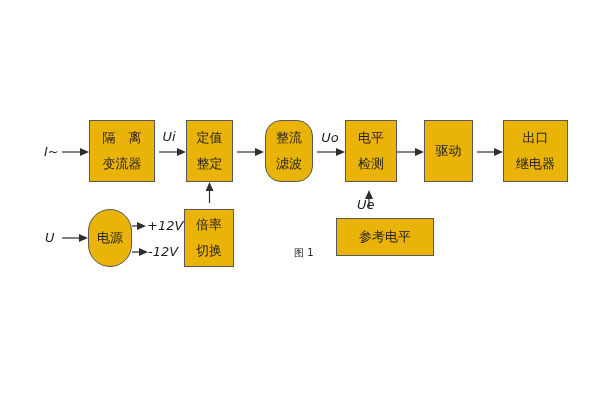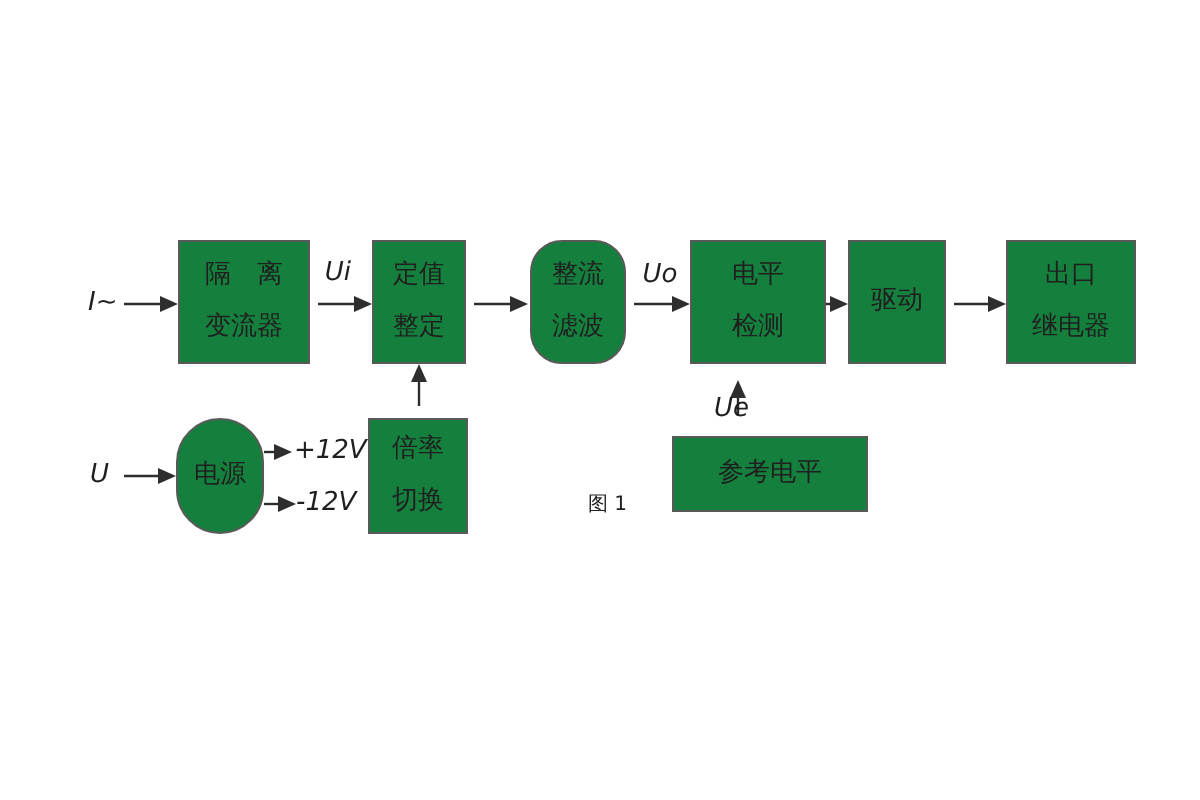--- a/index.html
+++ b/index.html
@@ -21,21 +21,21 @@
     position: absolute;
     left: 0;
     top: 0;
     width: 600px;
     height: 400px;
   }
   .box {
     position: absolute;
     box-sizing: border-box;
     border: 1px solid #595959;
-    background: #15803d;
+    background: #eab308;
     display: flex;
     flex-direction: column;
     align-items: center;
     justify-content: center;
     font-size: 13px;
     line-height: 26px;
     color: #1f1f1f;
     text-align: center;
   }
   .box span {
@@ -93,21 +93,21 @@
   <div class="box" style="left:186px; top:120px; width:47px; height:62px;">
     <span>定值</span>
     <span>整定</span>
   </div>
 
   <div class="box" style="left:265px; top:120px; width:48px; height:62px;border-radius:16px;">
     <span>整流</span>
     <span>滤波</span>
   </div>
 
-  <div class="box" style="left:345px; top:120px; width:68px; height:62px;">
+  <div class="box" style="left:345px; top:120px; width:52px; height:62px;">
     <span>电平</span>
     <span>检测</span>
   </div>
 
   <div class="box" style="left:424px; top:120px; width:49px; height:62px;">
     <span>驱动</span>
   </div>
 
   <div class="box" style="left:503px; top:120px; width:65px; height:62px;">
     <span>出口</span>

